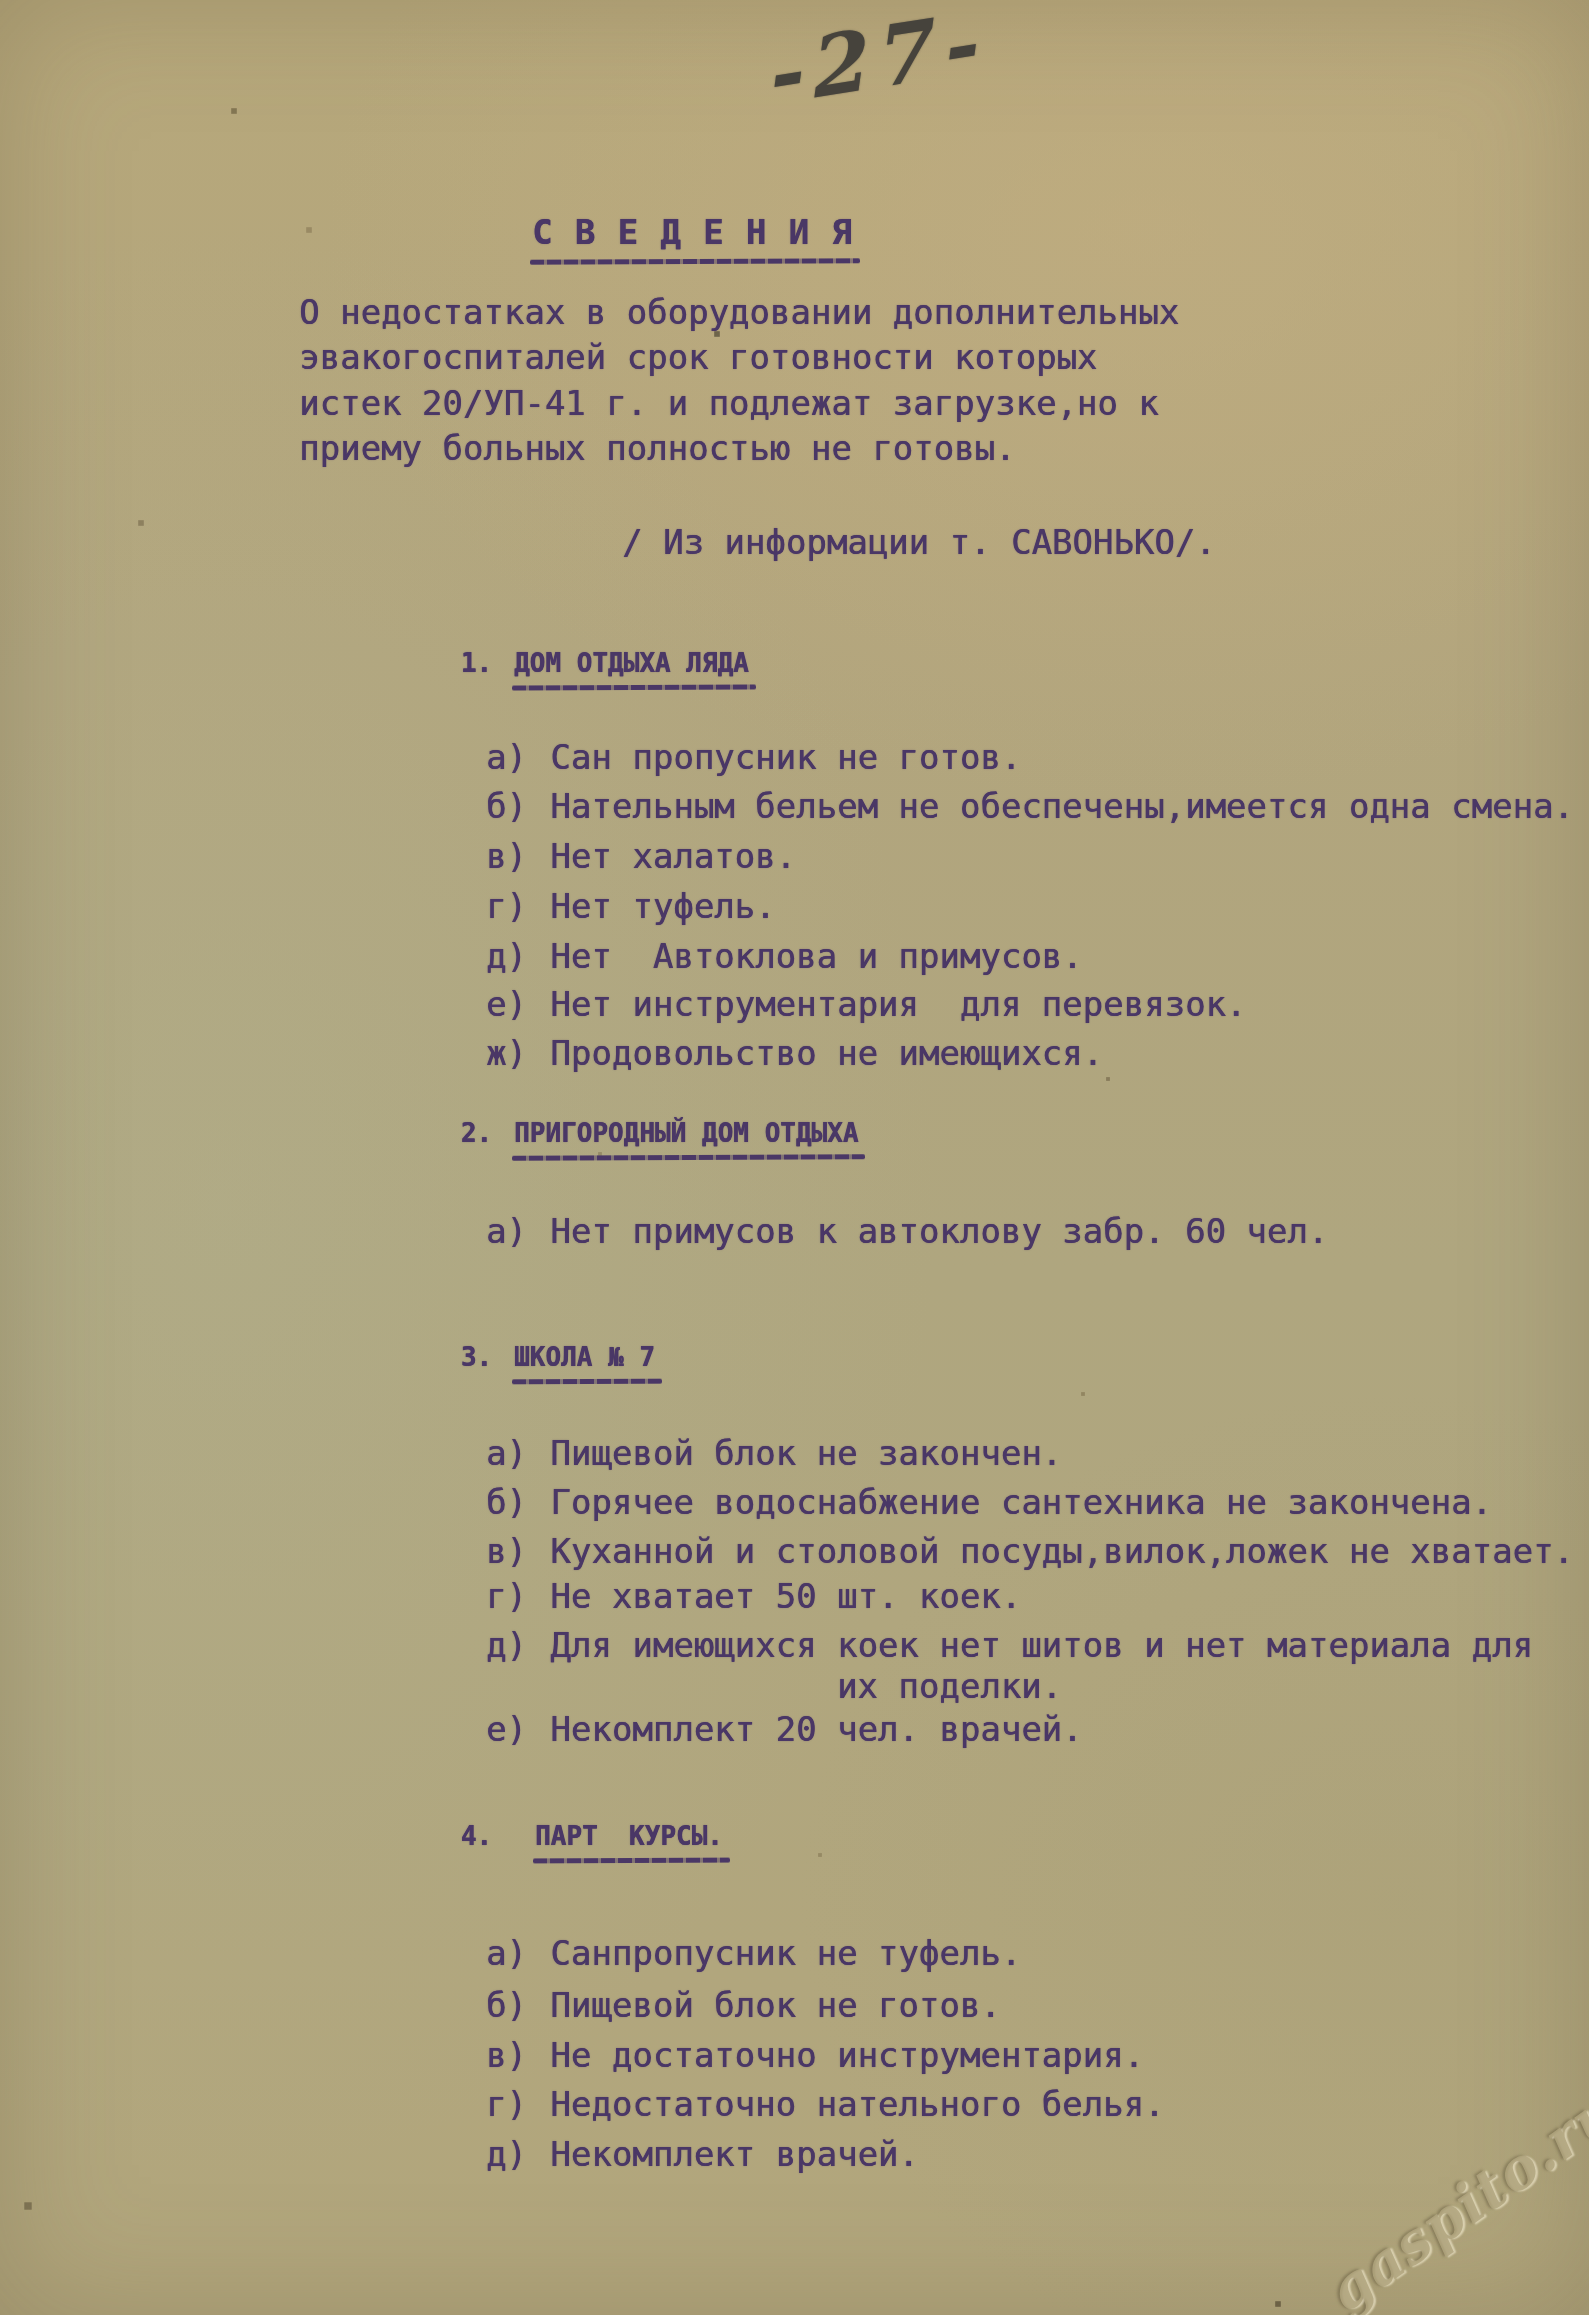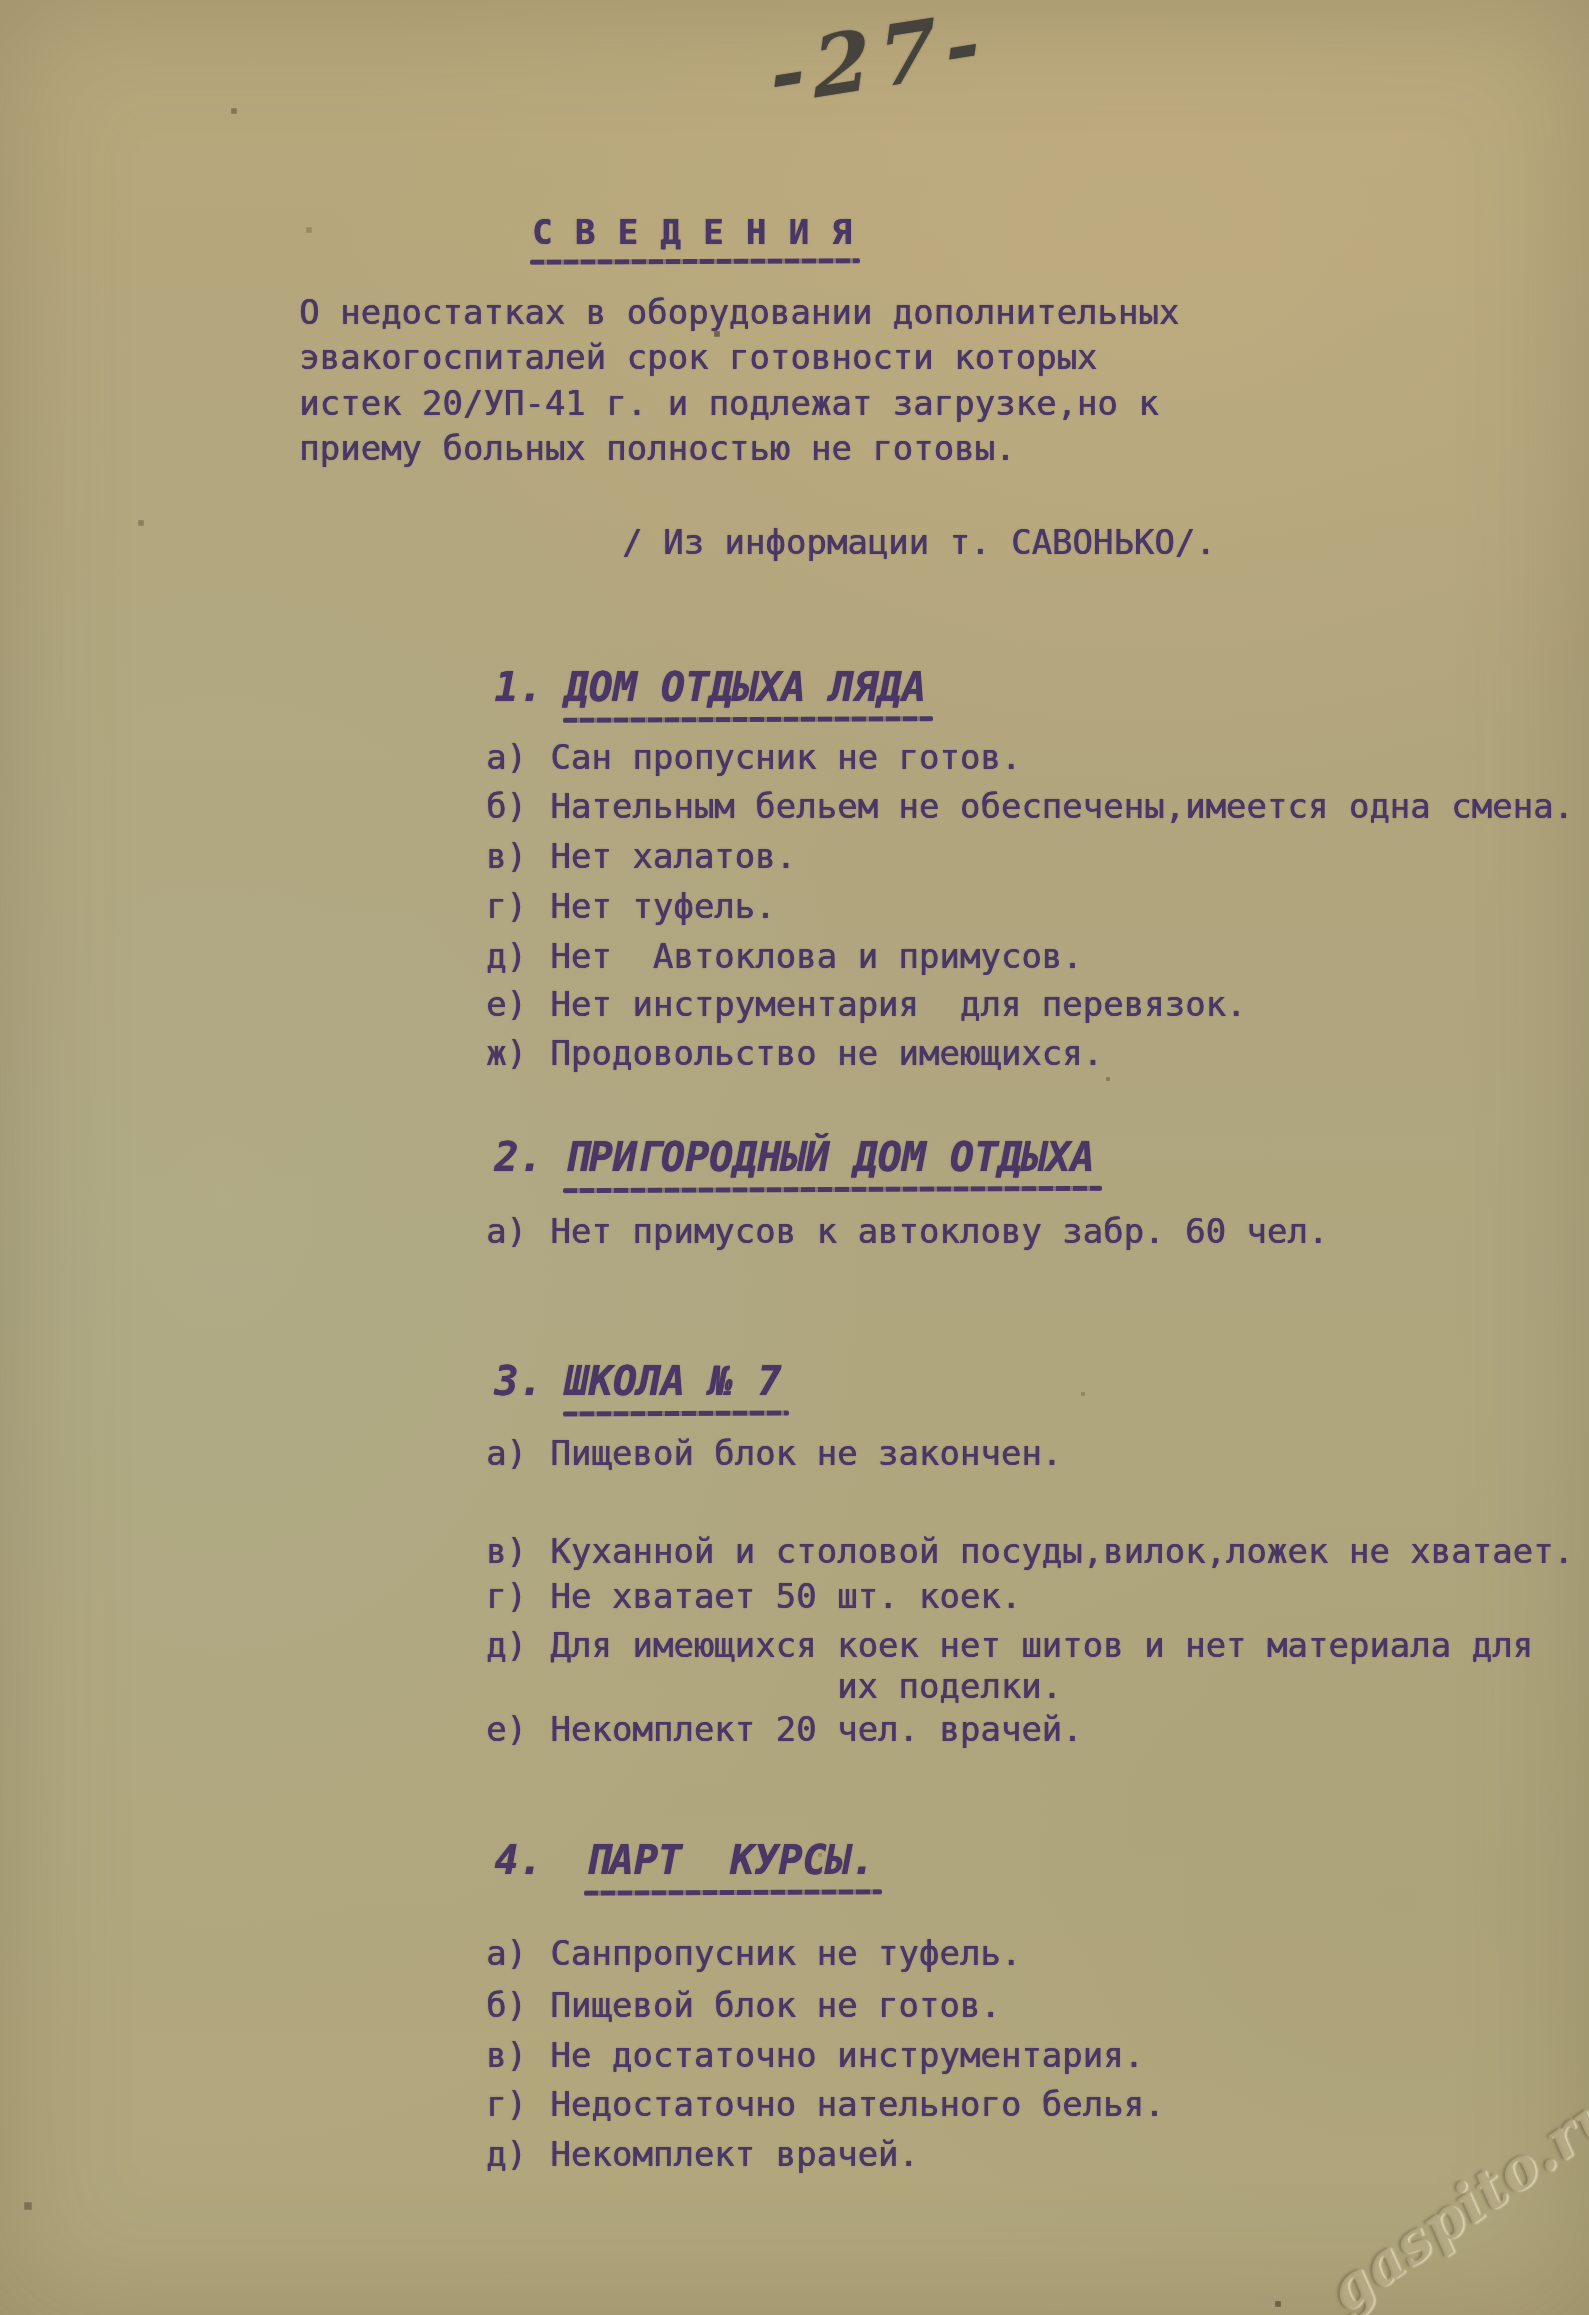--- a/index.html
+++ b/index.html
@@ -42,21 +42,21 @@
     position:absolute;left:532px;top:212px;
     font-size:34px;font-weight:bold;letter-spacing:0.9px;
   }
   .u::after{
     content:"";position:absolute;left:-1.8px;right:-7.2px;bottom:-11.8px;height:4.5px;
     background:repeating-linear-gradient(90deg, currentColor 0 13.6px, rgba(74,55,102,.45) 13.6px 17px);
     border-radius:1.8px;transform:rotate(-.25deg);filter:blur(0.3px);
   }
   .intro-line{position:absolute;left:299px;font-size:34px;}
   .attribution{position:absolute;left:622px;top:493px;font-size:34px;margin-top:29px;}
-  .heading{position:absolute;left:398px;font-size:40px;font-weight:bold;white-space:pre;font-style:italic;}
+  .heading{position:absolute;left:398px;font-size:26px;font-weight:bold;white-space:pre;}
   .h-num{display:inline-block;}
   .h-title{position:relative;display:inline-block;margin-left:22px;}
   .gap-wide .h-title{margin-left:43px;}
   .item{position:absolute;left:404px;font-size:34px;}
   .it-letter{display:inline-block;}
   .it-text{margin-left:23.5px;}
   .wrap-line{left:755px;}
   .wrap-line .it-text{margin-left:0;}
   .watermark{
     position:absolute;left:1304px;top:2167px;
@@ -115,20 +115,23 @@
   <div class="item typed" style="top:1171px">
     <span class="it-letter">а)</span><span class="it-text">Нет примусов к автоклову забр. 60 чел.</span>
   </div>
 
   <div class="heading typed" style="top:1312px">
     <span class="h-num">3.</span><span class="h-title u">ШКОЛА № 7</span>
   </div>
   <div class="item typed" style="top:1393px">
     <span class="it-letter">а)</span><span class="it-text">Пищевой блок не закончен.</span>
   </div>
+  <div class="item typed" style="top:1442px">
+    <span class="it-letter">б)</span><span class="it-text">Горячее водоснабжение сантехника не закончена.</span>
+  </div>
   <div class="item typed" style="top:1491px">
     <span class="it-letter">в)</span><span class="it-text">Куханной и столовой посуды,вилок,ложек не хватает.</span>
   </div>
   <div class="item typed" style="top:1536px">
     <span class="it-letter">г)</span><span class="it-text">Не хватает 50 шт. коек.</span>
   </div>
   <div class="item typed wrap-line" style="top:1626px">
     <span class="it-text">их поделки.</span>
   </div>
   <div class="item typed" style="top:1585px">

